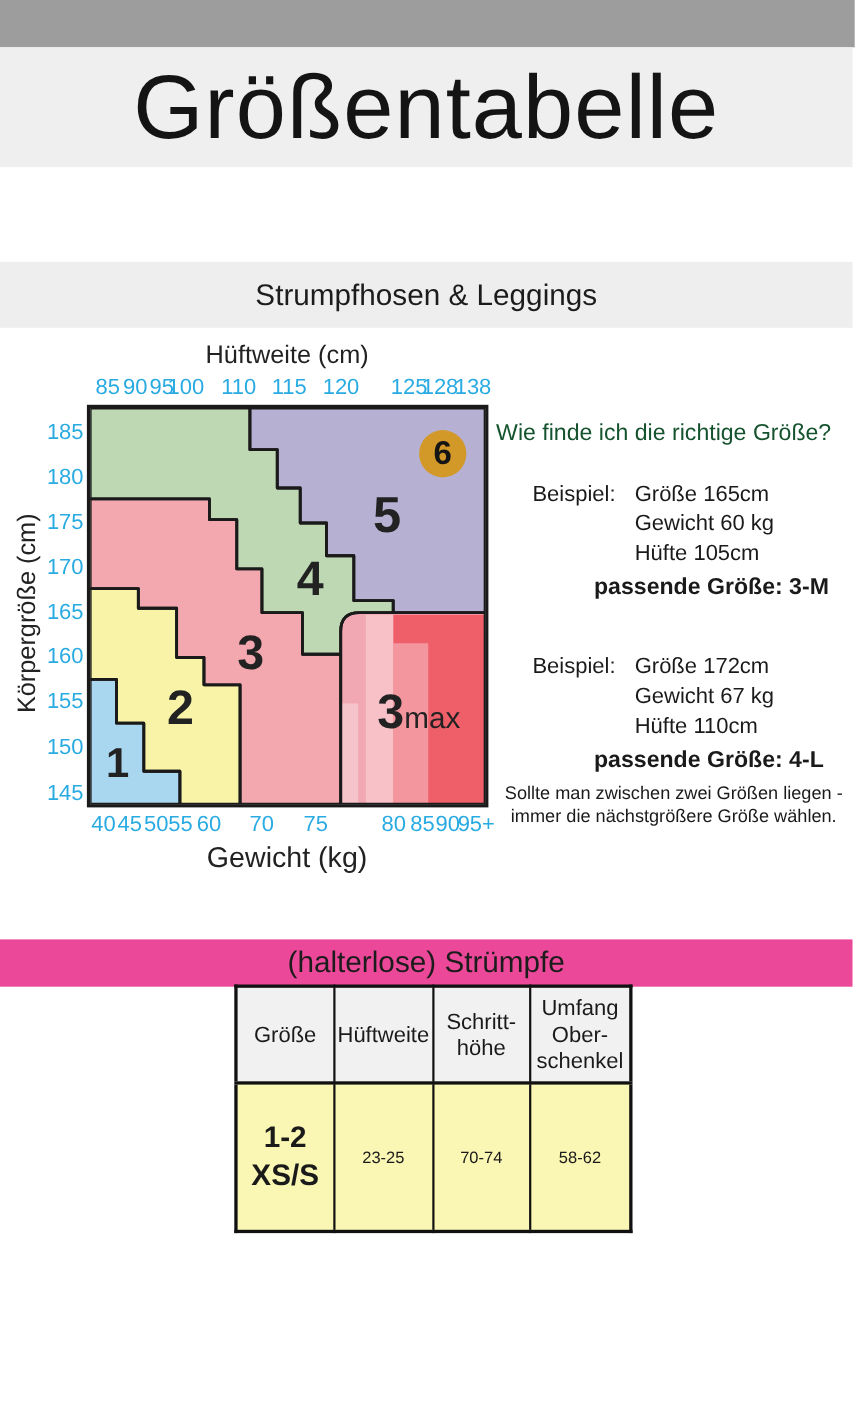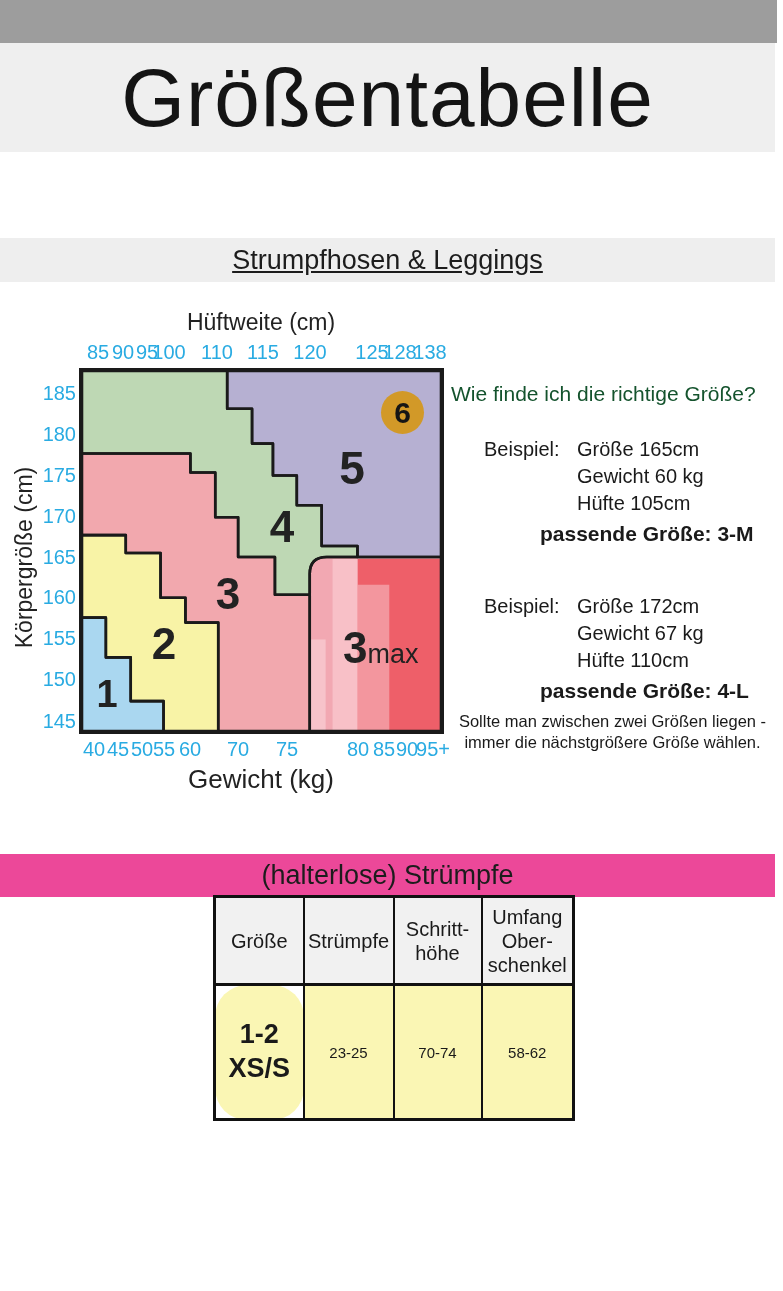--- a/index.html
+++ b/index.html
@@ -8,21 +8,21 @@
     font-family:"Liberation Sans",sans-serif;color:#1a1a1a;overflow:hidden;
   }
   .abs{position:absolute;}
   
   .top-bar{left:0;top:0;width:777px;height:43px;background:#9d9d9d;}
   .title-band{left:0;top:43px;width:775px;height:109px;background:#efefef;
     display:flex;align-items:center;justify-content:center;}
   .page-title{font-size:82px;font-weight:400;letter-spacing:1px;color:#141414;line-height:1;}
   .banner{width:775px;background:#eeeeee;display:flex;align-items:center;justify-content:center;
     font-size:27px;color:#1c1c1c;}
-  .banner1{left:0;top:238px;height:44px;text-decoration:underline;}
+  .banner1{left:0;top:238px;height:60px;}
   .banner2{left:0;top:814px;height:43px;}
   
   .plot-wrap{left:79px;top:368px;width:365px;height:366px;border:3px solid #1a1a1a;box-sizing:border-box;}
   .plot-wrap svg{display:block;width:100%;height:100%;}
   .axis-title{color:#222;white-space:nowrap;}
   .top-axis-title{left:261px;top:309px;font-size:23px;transform:translateX(-50%);}
   .bottom-axis-title{left:261px;top:764px;font-size:26px;transform:translateX(-50%);}
   .left-axis-title{left:-116px;top:544px;width:280px;text-align:center;font-size:23px;
     transform:rotate(-90deg);}
   .tick{color:#29abe2;font-size:20px;white-space:nowrap;line-height:1;}
@@ -50,21 +50,21 @@
   
   .size-table{left:213px;top:895px;}
   table{border-collapse:collapse;table-layout:fixed;}
   table{border:3px solid #111;}
   td,th{border:2px solid #111;text-align:center;vertical-align:middle;padding:0;}
   tr.hdr th{font-weight:400;font-size:20px;line-height:1.2;height:85px;}
   tr.hdr{border-bottom:3px solid #111;}
   td{font-size:15px;}
   .row1 td{height:132px;}
   .row2 td{height:137px;}
-  .size-cell{font-weight:bold;font-size:27px;line-height:1.25;border-radius:32px;}
+  .size-cell{font-weight:bold;font-size:27px;line-height:1.25;}
 </style>
 </head>
 <body>
 
 <div class="abs top-bar" style="background: rgb(157, 157, 157);"></div>
 
 <div class="abs title-band" style="background: rgb(239, 239, 239);">
   <div class="page-title">Größentabelle</div>
 </div>
 
@@ -171,21 +171,21 @@
         <col style="width:90px">
         <col style="width:88px">
         <col style="width:92px">
       </colgroup>
     <tbody>
         <tr class="hdr" style="background: rgb(241, 241, 241);">
       <th>
             <div>Größe</div>
           </th>
       <th>
-            <div>Strümpfe</div>
+            <div>Hüftweite</div>
           </th>
       <th>
         <div>Schritt-</div>
         <div>höhe</div>
       </th>
       <th>
         <div>Umfang</div>
         <div>Ober-</div>
         <div>schenkel</div>
       </th>

